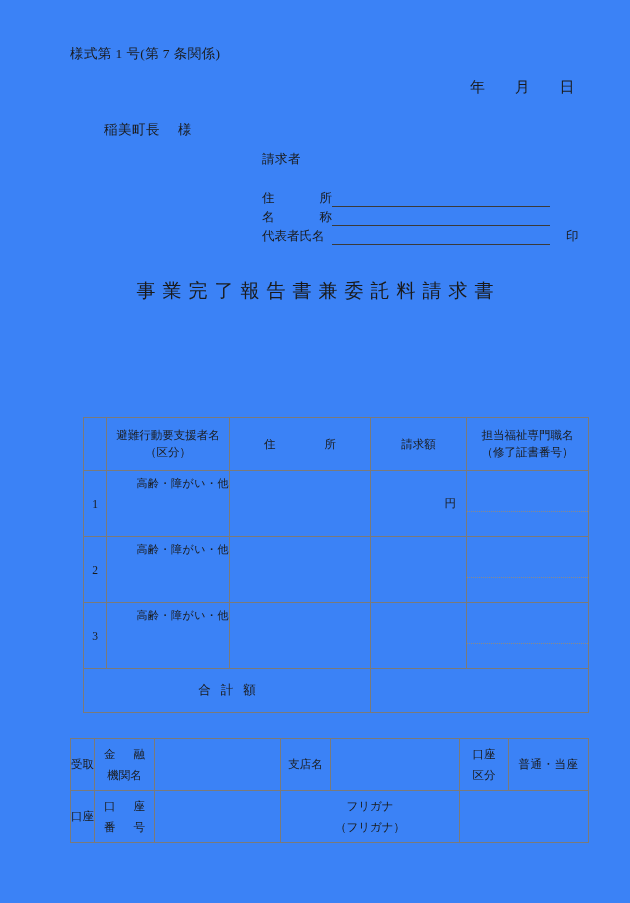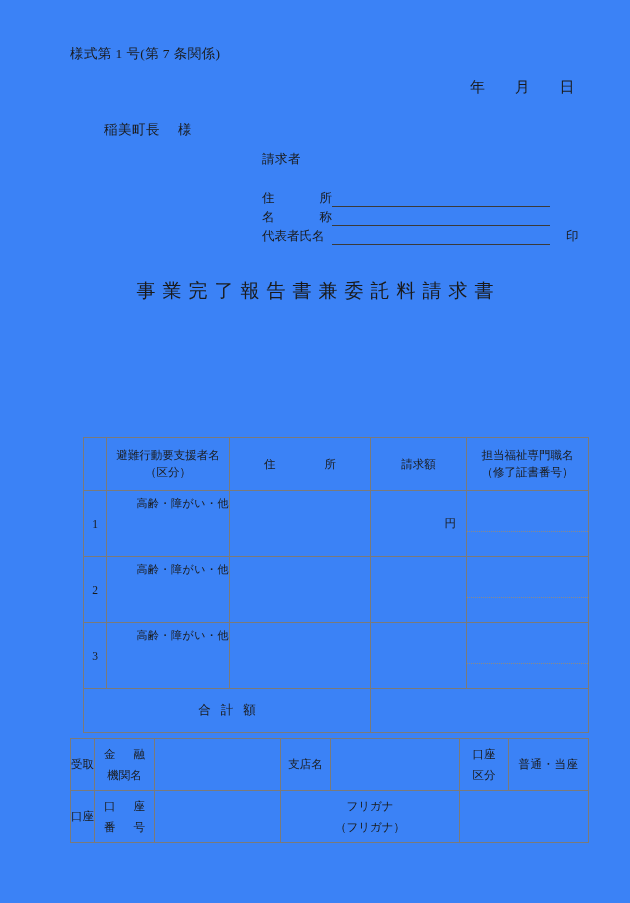--- a/index.html
+++ b/index.html
@@ -109,21 +109,21 @@
     line-height: 36px;
     text-align: justify;
     text-justify: inter-character;
   }
   .body-text .indent { padding-left: 13px; }
 
   
   .main-table {
     position: absolute;
     left: 83px;
-    top: 437px;
+    top: 417px;
     width: 505px;
     border-collapse: collapse;
     table-layout: fixed;
     font-size: 11.5px;
     border-radius: 7px;
   }
   .main-table td {
     border: 1px solid #7a7a7a;
     padding: 0;
     vertical-align: middle;

